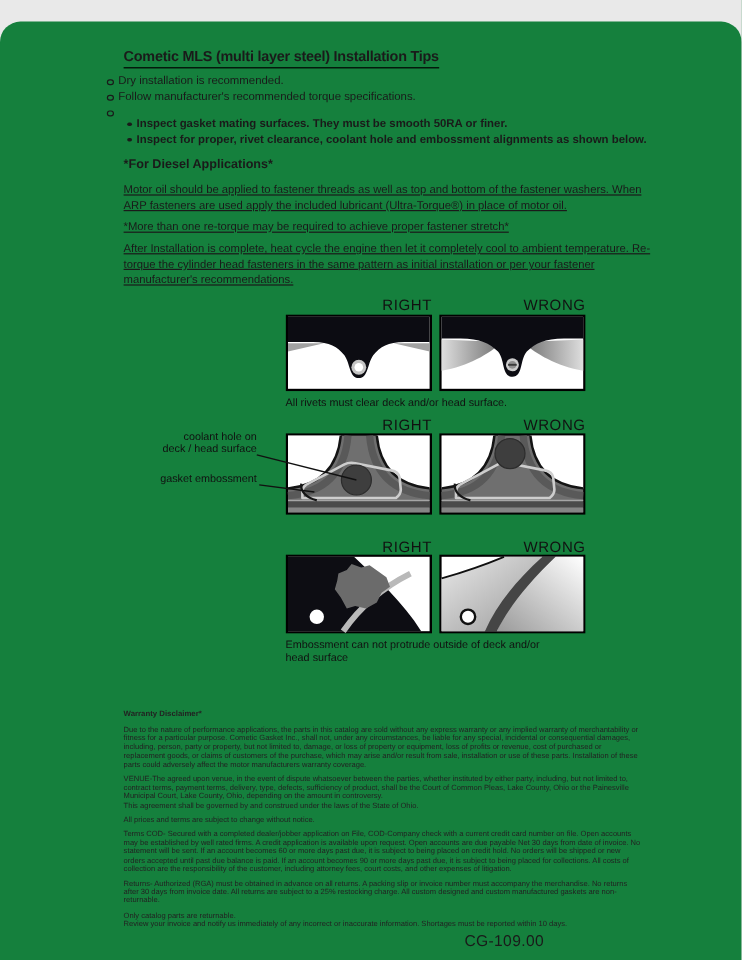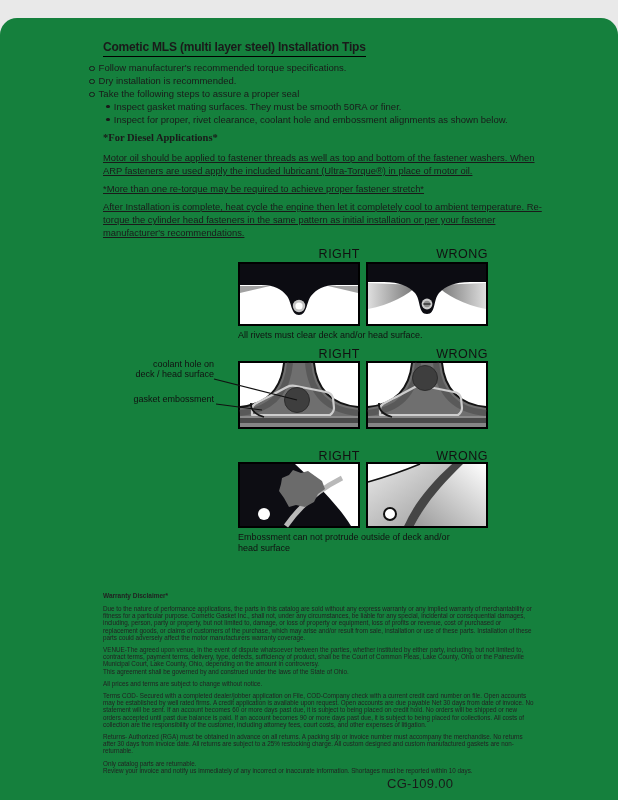--- a/index.html
+++ b/index.html
@@ -9,27 +9,27 @@
   }
   
   .doc-title{
     position:absolute;left:103px;top:22px;font-size:12px;font-weight:bold;
     letter-spacing:-0.2px;border-bottom:1.6px solid #000;padding-bottom:2px;
     display:inline-block;white-space:nowrap;
   }
   
   .tips{position:absolute;left:89px;top:43px;width:480px;font-size:9.5px;line-height:13px;}
   .tip-row{display:flex;align-items:flex-start;white-space:pre-line;}
-  .tip-row.sub{margin-left:17px;}
+  .tip-row.sub{margin-left:17px;font-weight:bold;}
   .marker{flex:0 0 auto;margin-top:4.5px;margin-right:4px;width:3.6px;height:3.6px;border-radius:50%;}
   .marker.open{border:1px solid #1a1a1a;}
   .marker.fill{background:#1a1a1a;width:3.8px;height:3.8px;}
   
   .diesel{position:absolute;left:103px;top:113px;width:452px;font-size:9.4px;line-height:13px;}
-  .diesel h2{font-size:10.5px;font-weight:bold;margin:0 0 7px 0;font-family:Liberation Serif, serif;}
+  .diesel h2{font-size:10.5px;font-weight:bold;margin:0 0 7px 0;}
   .diesel p{margin:0 0 5px 0;white-space:pre-line;text-decoration:underline;}
   
   .rw-label{
     position:absolute;width:122px;text-align:right;font-size:12.5px;
     letter-spacing:0.5px;color:#111;
   }
   .panel{position:absolute;width:122px;display:block;}
   .fig-caption{position:absolute;font-size:9px;font-weight:normal;line-height:11px;color:#111;}
   .annotation{
     position:absolute;left:104px;width:110px;text-align:right;font-size:9px;
@@ -46,29 +46,28 @@
 </head>
 <body>
 
 <div class="page">
 
   <div class="doc-title">Cometic MLS (multi layer steel) Installation Tips</div>
 
   <div class="tips">
     <div class="tip-row">
       <span class="marker open"></span>
-      <span>Follow manufacturer's recommended torque specifications.</span>
+      <span>Dry installation is recommended.</span>
     </div>
     <div class="tip-row">
       <span class="marker open"></span>
-      <span>Dry installation is recommended.</span>
+      <span>Follow manufacturer's recommended torque specifications.</span>
     </div>
     <div class="tip-row">
       <span class="marker open"></span>
-      <span>Take the following steps to assure a proper seal</span>
     </div>
     <div class="tip-row sub">
       <span class="marker fill"></span>
       <span>Inspect gasket mating surfaces.  They must be smooth 50RA or finer.</span>
     </div>
     <div class="tip-row sub">
       <span class="marker fill"></span>
       <span>Inspect for proper, rivet clearance, coolant hole and embossment alignments as shown below.</span>
     </div>
   </div>

